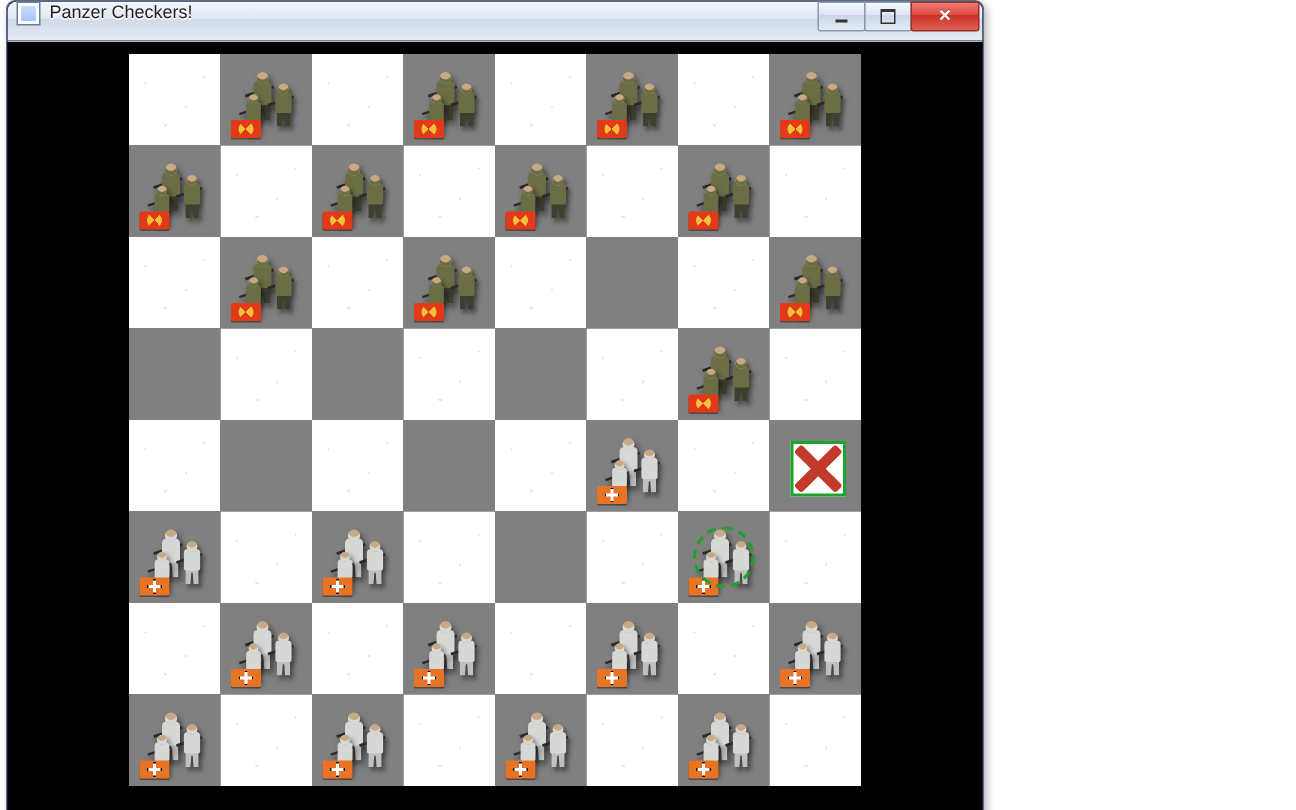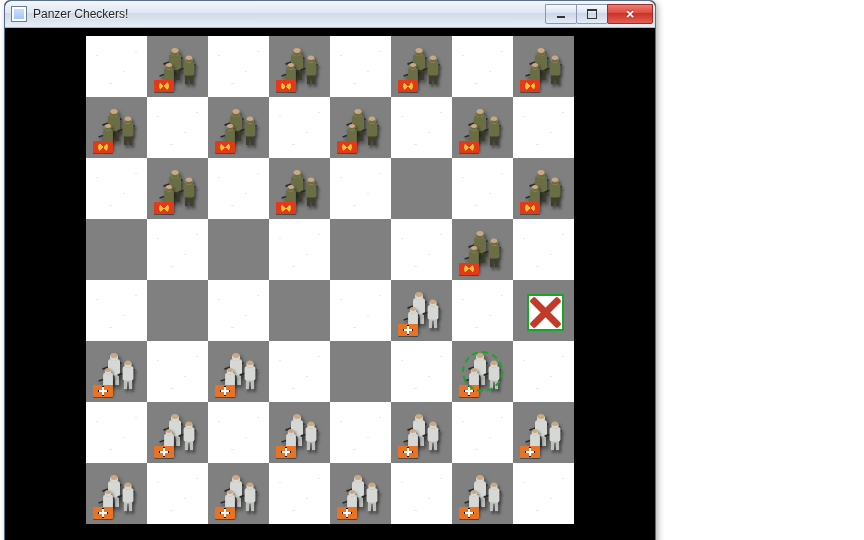--- a/index.html
+++ b/index.html
@@ -1,17 +1,17 @@
 <!DOCTYPE html>
 <html><head>
 <meta charset="utf-8">
 <style>
   html,body{margin:0;padding:0;background:#fff;font-family:"Segoe UI",Tahoma,sans-serif;height:540px;width:864px;overflow:hidden}
   .window{position:absolute;left:4px;top:0;width:650px;border:1px solid #5a6d8a;border-radius:6px 6px 0 0;background:#000;box-shadow:2px 2px 6px rgba(0,0,0,.3)}
-  .titlebar{height:26px;display:flex;align-items:center;background:linear-gradient(#f4f7fb,#dfe7f2 45%,#cfd9e8 46%,#e6edf6);border-bottom:1px solid #a9b6cc;border-radius:6px 6px 0 0;padding:0 2px 0 6px}
+  .titlebar{height:26px;display:flex;align-items:flex-start;background:linear-gradient(#f4f7fb,#dfe7f2 45%,#cfd9e8 46%,#e6edf6);border-bottom:1px solid #a9b6cc;border-radius:6px 6px 0 0;padding:0 2px 0 6px}
   .app-icon{width:14px;height:14px;border:1px solid #6a7e9b;background:linear-gradient(#cfe2ff,#9fc0ff);box-shadow:inset 0 0 0 2px #fff;margin-right:6px}
   .title{font-size:12px;color:#222;flex:1;text-shadow:0 1px 0 #fff}
   .win-btns{display:flex;gap:0}
   .win-btn{width:30px;height:18px;border:1px solid #8a98b0;background:linear-gradient(#f7faff,#dbe4f2 45%,#cbd6e8 46%,#e4ebf6);border-radius:0 0 2px 2px;display:flex;align-items:center;justify-content:center;font:bold 10px/1 "Segoe UI";color:#333;margin-left:-1px}
   .win-btn.min::before{content:"";width:8px;height:0;border-top:2px solid #333;margin-top:5px}
   .win-btn.max::before{content:"";width:8px;height:7px;border:1px solid #333;border-top-width:2px}
   .win-btn.close{width:44px;background:linear-gradient(#f07b73,#dc4b3f 45%,#c93224 46%,#e36055);border-color:#963028;color:#fff}
   .win-btn.close::before{content:"\2715";font-size:11px;color:#fff;text-shadow:0 -1px 0 rgba(0,0,0,.4)}
   .client{padding:8px;background:#000}
   .stage{width:634px;height:508px;background:#000;display:flex;justify-content:center}

